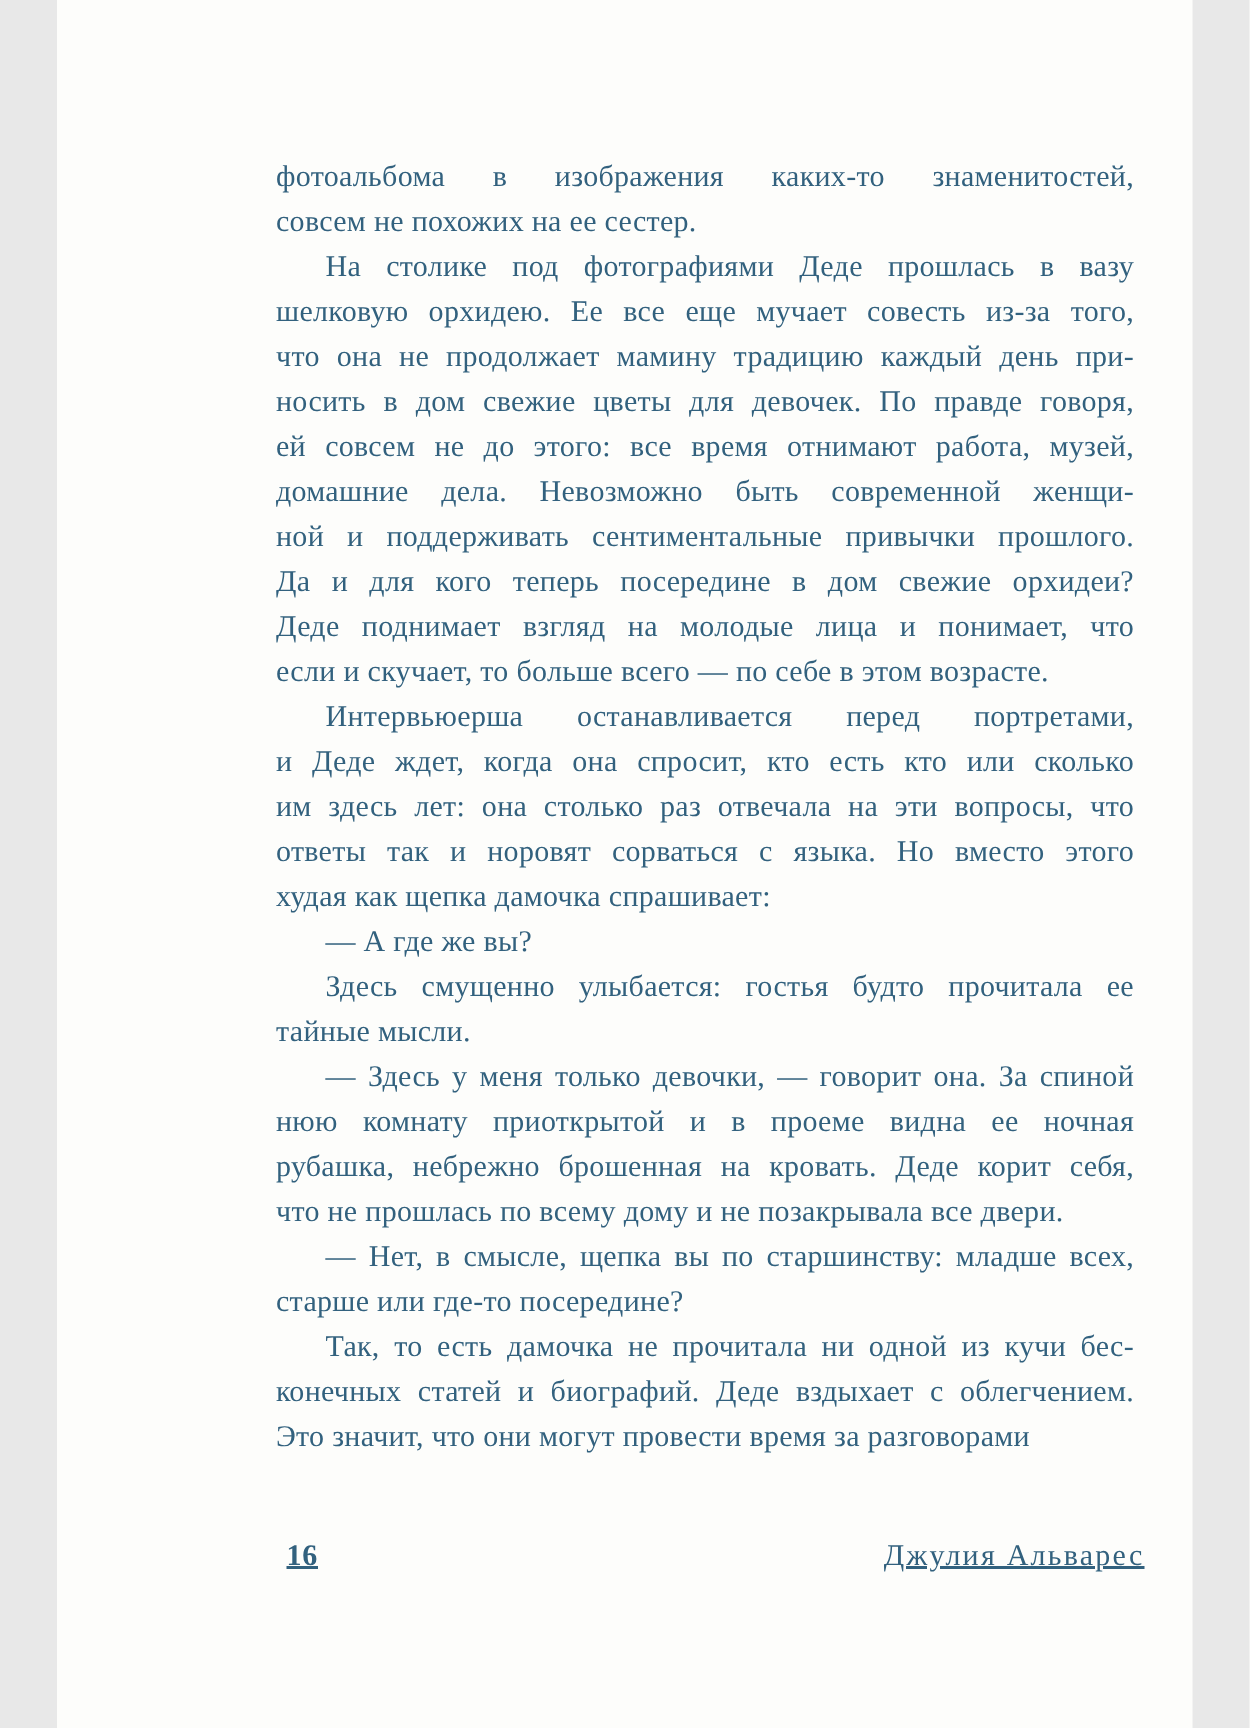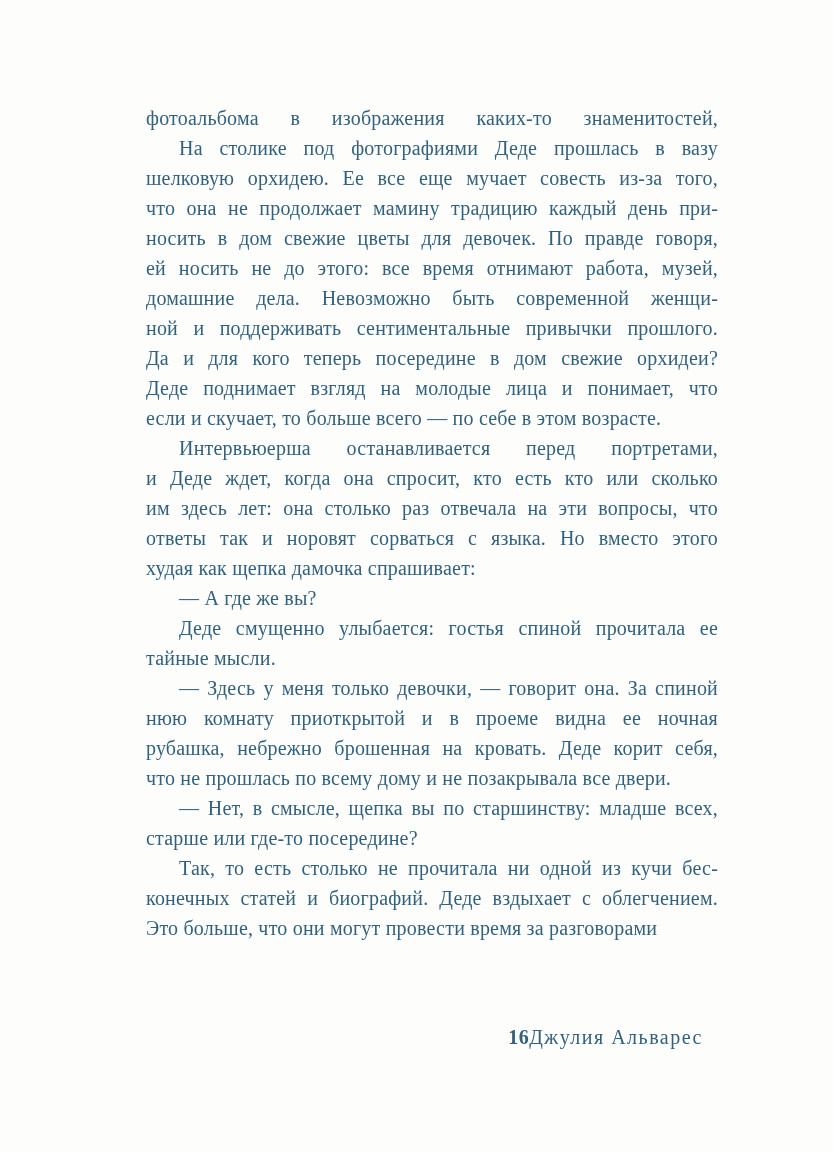--- a/index.html
+++ b/index.html
@@ -1,19 +1,19 @@
 <!DOCTYPE html>
 <html><head>
 <meta charset="utf-8">
 <style>
   html, body { margin: 0; padding: 0; }
   body { background: #e8e8e8; }
   .page {
     position: relative;
-    width: 833px;
+    width: 757px;
     height: 1152px;
     margin: 0 auto;
     background: #fdfdfb;
     font-family: "Liberation Serif", "DejaVu Serif", serif;
     color: #32617e;
     overflow: hidden;
   }
   .text-block {
     position: absolute;
     left: 146px;
@@ -29,84 +29,86 @@
     box-sizing: border-box;
   }
   .line.just {
     text-align: justify;
     text-align-last: justify;
     text-justify: inter-word;
   }
   .line.ind { padding-left: 33px; }
   .footer {
     position: absolute;
-    left: 131px;
+    left: 153px;
     top: 1026px;
     width: 572px;
     display: flex;
-    justify-content: flex-end;
+    justify-content: space-between;
     align-items: baseline;
+    text-decoration: underline;
   }
   .page-number {
     font-weight: bold;
     font-size: 20px;
     letter-spacing: 0.5px;
   }
   .author {
     font-size: 20px;
     letter-spacing: 1.5px;
   }
 </style>
 </head>
 <body>
 
 <div class="page" style="color: rgb(50, 97, 126); background: rgb(253, 253, 251);">
   <div class="text-block" id="text-block">
       <div class="paragraph">
         <div class="line just">фотоальбома в изображения каких-то знаменитостей,</div>
+        <div class="line">совсем не похожих на ее сестер.</div>
       </div>
       <div class="paragraph">
         <div class="line just ind">На столике под фотографиями Деде прошлась в вазу</div>
         <div class="line just">шелковую орхидею. Ее все еще мучает совесть из-за того,</div>
         <div class="line just">что она не продолжает мамину традицию каждый день при-</div>
         <div class="line just">носить в дом свежие цветы для девочек. По правде говоря,</div>
-        <div class="line just">ей носить не до этого: все время отнимают работа, музей,</div>
+        <div class="line just">ей совсем не до этого: все время отнимают работа, музей,</div>
         <div class="line just">домашние дела. Невозможно быть современной женщи-</div>
         <div class="line just">ной и поддерживать сентиментальные привычки прошлого.</div>
         <div class="line just">Да и для кого теперь посередине в дом свежие орхидеи?</div>
         <div class="line just">Деде поднимает взгляд на молодые лица и понимает, что</div>
         <div class="line">если и скучает, то больше всего — по себе в этом возрасте.</div>
       </div>
       <div class="paragraph">
         <div class="line just ind">Интервьюерша останавливается перед портретами,</div>
         <div class="line just">и Деде ждет, когда она спросит, кто есть кто или сколько</div>
         <div class="line just">им здесь лет: она столько раз отвечала на эти вопросы, что</div>
         <div class="line just">ответы так и норовят сорваться с языка. Но вместо этого</div>
         <div class="line">худая как щепка дамочка спрашивает:</div>
       </div>
       <div class="paragraph">
         <div class="line ind">— А где же вы?</div>
       </div>
       <div class="paragraph">
-        <div class="line just ind">Деде смущенно улыбается: гостья спиной прочитала ее</div>
+        <div class="line just ind">Здесь смущенно улыбается: гостья будто прочитала ее</div>
         <div class="line">тайные мысли.</div>
       </div>
       <div class="paragraph">
         <div class="line just ind">— Здесь у меня только девочки, — говорит она. За спиной</div>
         <div class="line just">нюю комнату приоткрытой и в проеме видна ее ночная</div>
         <div class="line just">рубашка, небрежно брошенная на кровать. Деде корит себя,</div>
         <div class="line">что не прошлась по всему дому и не позакрывала все двери.</div>
       </div>
       <div class="paragraph">
         <div class="line just ind">— Нет, в смысле, щепка вы по старшинству: младше всех,</div>
         <div class="line">старше или где-то посередине?</div>
       </div>
       <div class="paragraph">
-        <div class="line just ind">Так, то есть столько не прочитала ни одной из кучи бес-</div>
+        <div class="line just ind">Так, то есть дамочка не прочитала ни одной из кучи бес-</div>
         <div class="line just">конечных статей и биографий. Деде вздыхает с облегчением.</div>
-        <div class="line">Это больше, что они могут провести время за разговорами</div>
+        <div class="line">Это значит, что они могут провести время за разговорами</div>
       </div>
     </div>
   <div class="footer">
     <span class="page-number">16</span>
     <span class="author">Джулия Альварес</span>
   </div>
 </div>
 
 </body></html>

